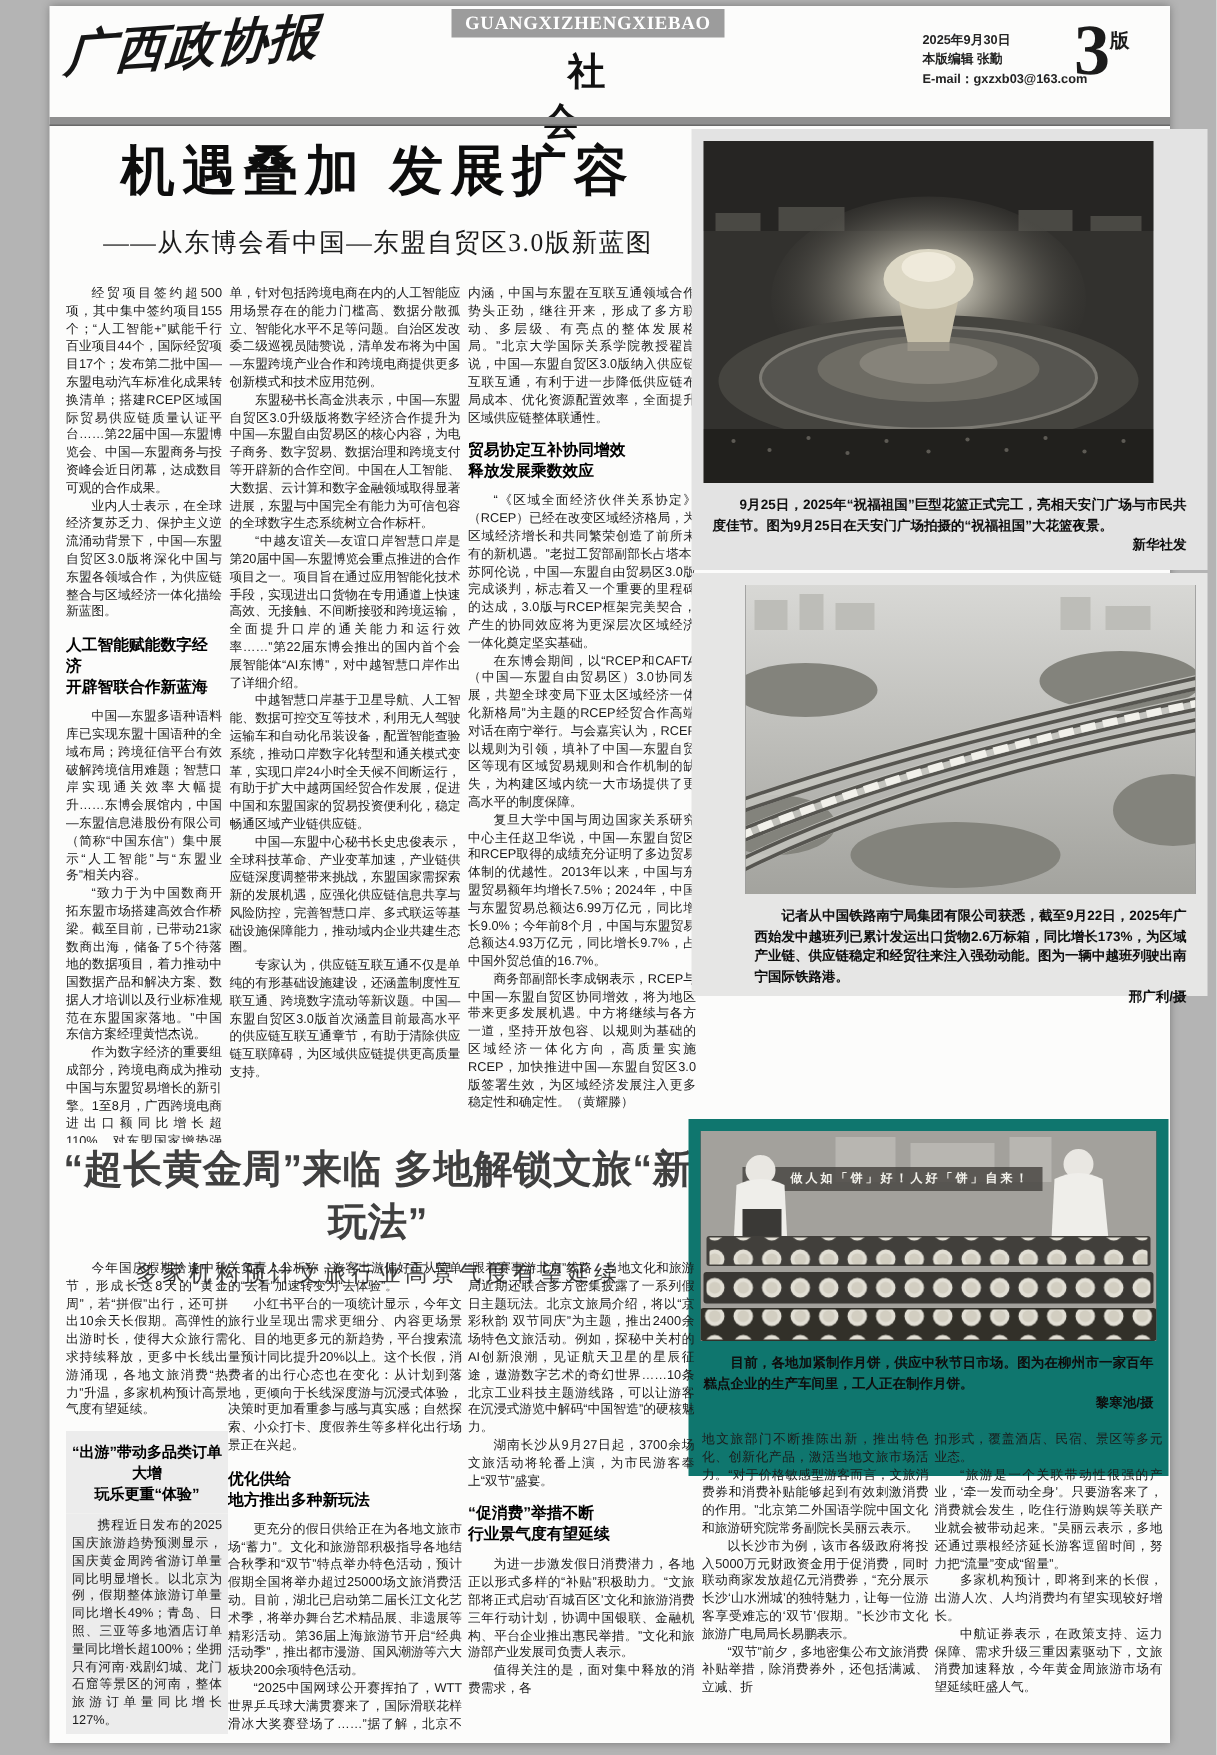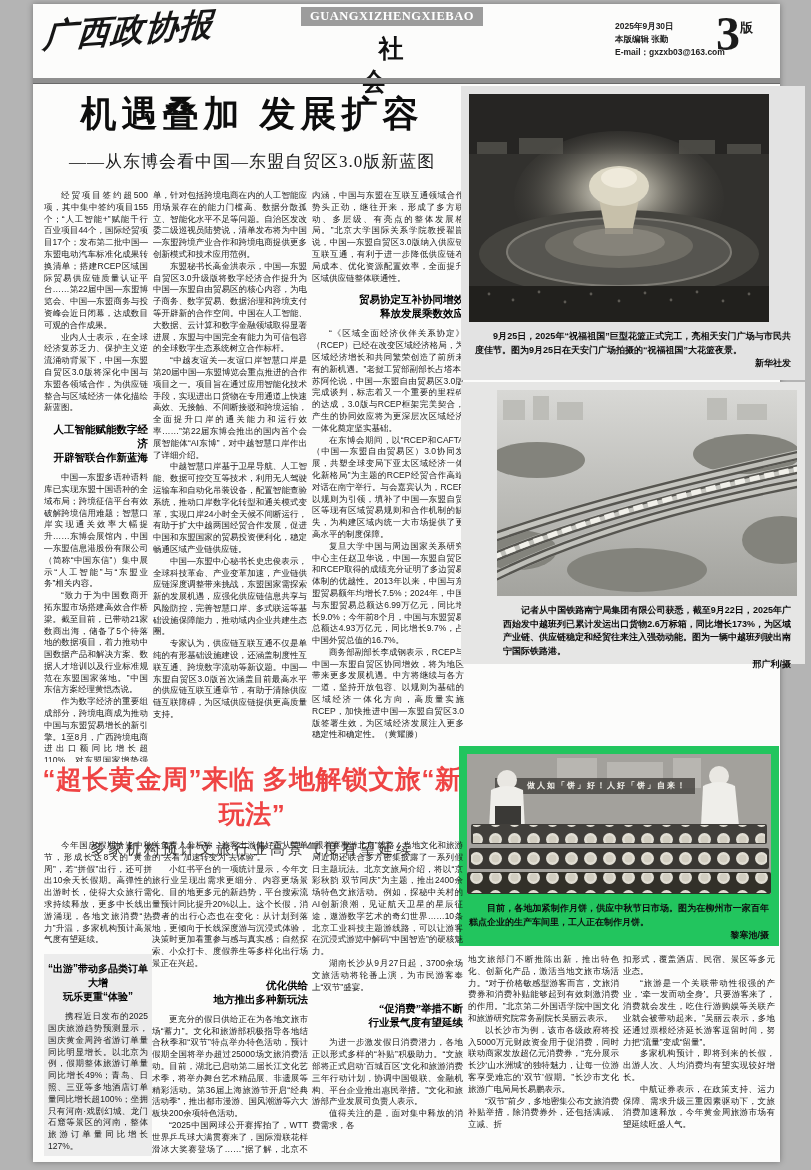--- a/index.html
+++ b/index.html
@@ -26,44 +26,44 @@
                letter-spacing:1px;color:#1a1a1a;}
   .a1-cols{position:absolute;left:11px;top:186px;width:421px;height:572px;display:flex;gap:5px;}
   .a1-cols .col{overflow:hidden;height:572px;}
   .c-narrow{width:104px;}
   .c-wide{width:154px;}
   .c-wide2{width:152px;}
   
   .blk-p,.blk-pc,.blk-pb{font-size:8.5px;line-height:11.8px;text-align:justify;margin:0;}
   .blk-p{text-indent:2em;}
   .blk-pb{background:#ececec;padding:2px 4px 8px;margin-bottom:6px;text-indent:2em;}
-  .blk-h{font-size:10.5px;line-height:14px;font-weight:bold;text-align:right;white-space:pre-line;
-         margin:9px 0 7px;color:#000;font-family:Liberation Serif, serif;}
+  .blk-h{font-size:10.5px;line-height:14px;font-weight:bold;text-align:left;white-space:pre-line;
+         margin:9px 0 7px;color:#000;}
   .blk-hb{font-size:10px;line-height:14px;font-weight:bold;text-align:center;white-space:pre-line;
           background:#ececec;padding:8px 4px 5px;margin-top:8px;color:#000;}
   
   .photo-panel{position:absolute;background:#e3e3e3;}
   .photo-frame{margin:8px;background:#555;position:relative;overflow:hidden;}
   .cap{font-size:9px;line-height:13.5px;font-weight:bold;text-align:justify;margin:0 14px;color:#0e0e0e;}
   .cap-first{text-indent:2em;}
   .credit{font-size:9px;line-height:13px;font-weight:bold;text-align:right;margin:0 14px;color:#0e0e0e;}
   .p3-banner{position:absolute;left:60px;top:26px;color:#f3f2ec;font-size:8px;font-weight:bold;
              letter-spacing:2px;white-space:nowrap;}
   
   .a2-head{position:absolute;left:7px;top:758px;width:424px;text-align:center;}
-  .a2-headline{font-size:26px;font-weight:900;letter-spacing:0.5px;color:#ef4444;}
+  .a2-headline{font-size:26px;font-weight:900;letter-spacing:0.5px;color:#404040;}
   .a2-subtitle{margin-top:8px;font-family:"Liberation Serif","DejaVu Serif",serif;font-size:15px;
                letter-spacing:3px;color:#404040;}
   .a2col{position:absolute;overflow:hidden;}
   #a2colA{left:11px;top:836px;width:108px;height:316px;}
   #a2colB{left:119px;top:836px;width:156px;height:316px;}
   #a2colC{left:279px;top:836px;width:151px;height:316px;}
   #a2colD{left:435px;top:950px;width:151px;height:202px;}
   #a2colE{left:590px;top:950px;width:152px;height:202px;}
-  #bakeryPanel{left:426px;top:742px;width:320px;height:200px;background:#22c55e;}
+  #bakeryPanel{left:426px;top:742px;width:320px;height:238px;background:#0f766e;}
   svg{display:block;}
 </style>
 </head>
 <body>
 
 <div class="page">
 
   <div class="mast-logo">广西政协报</div>
   <div class="mast-center">
     <span class="mast-en">GUANGXIZHENGXIEBAO</span>

